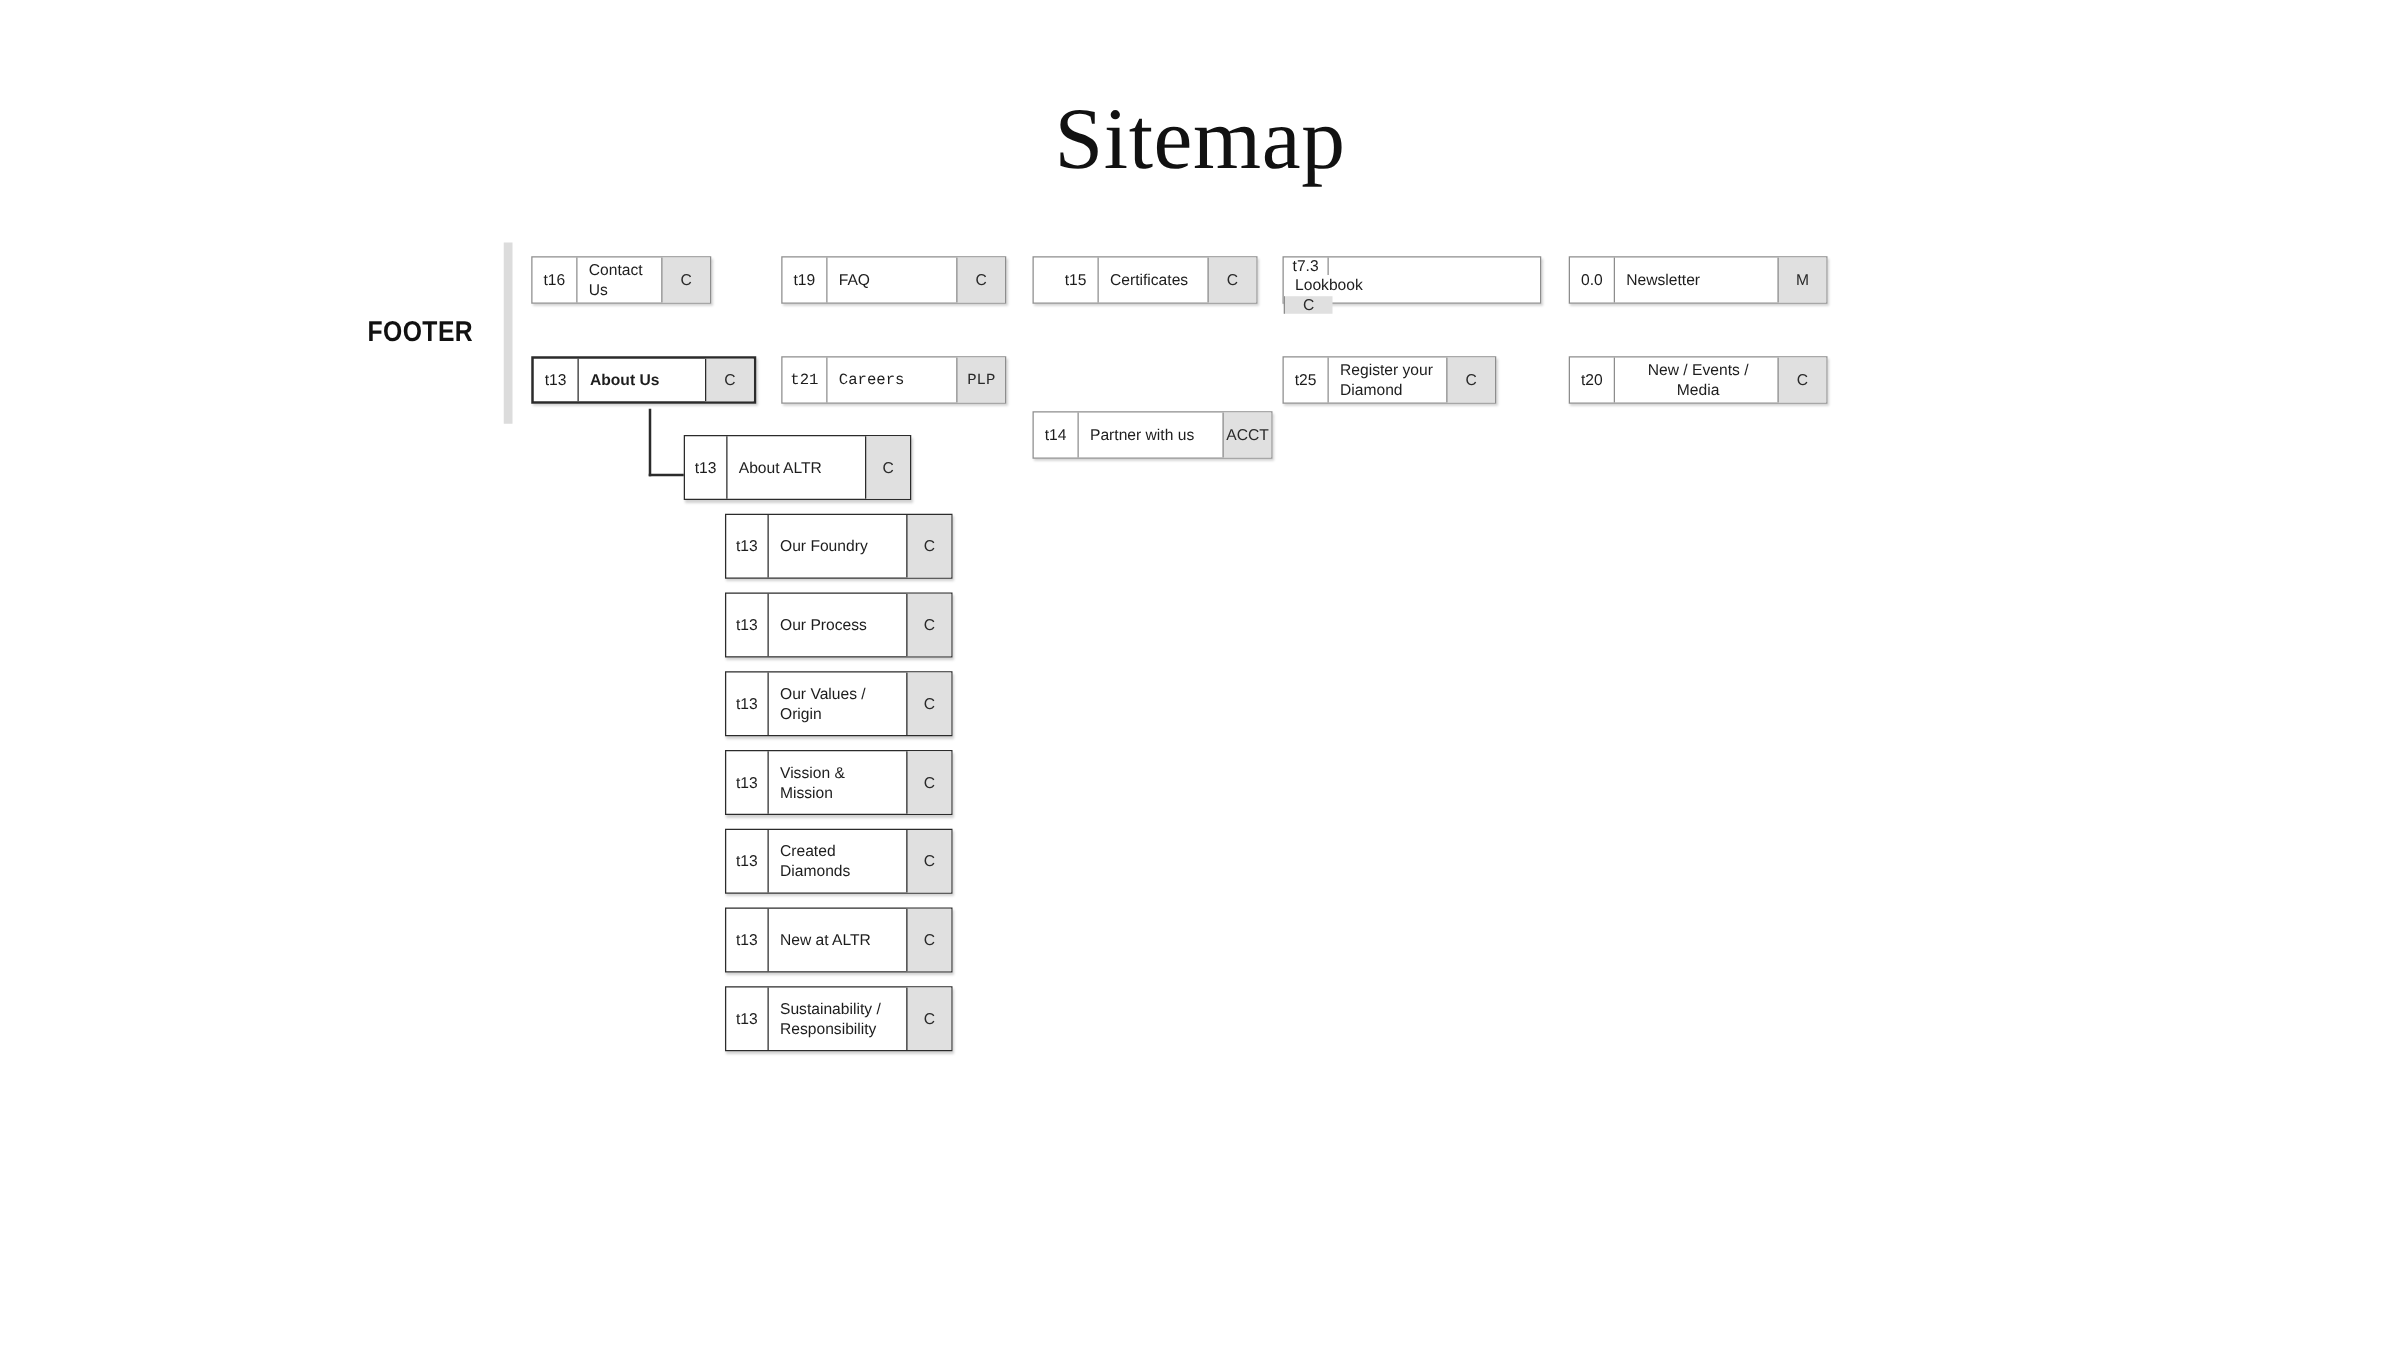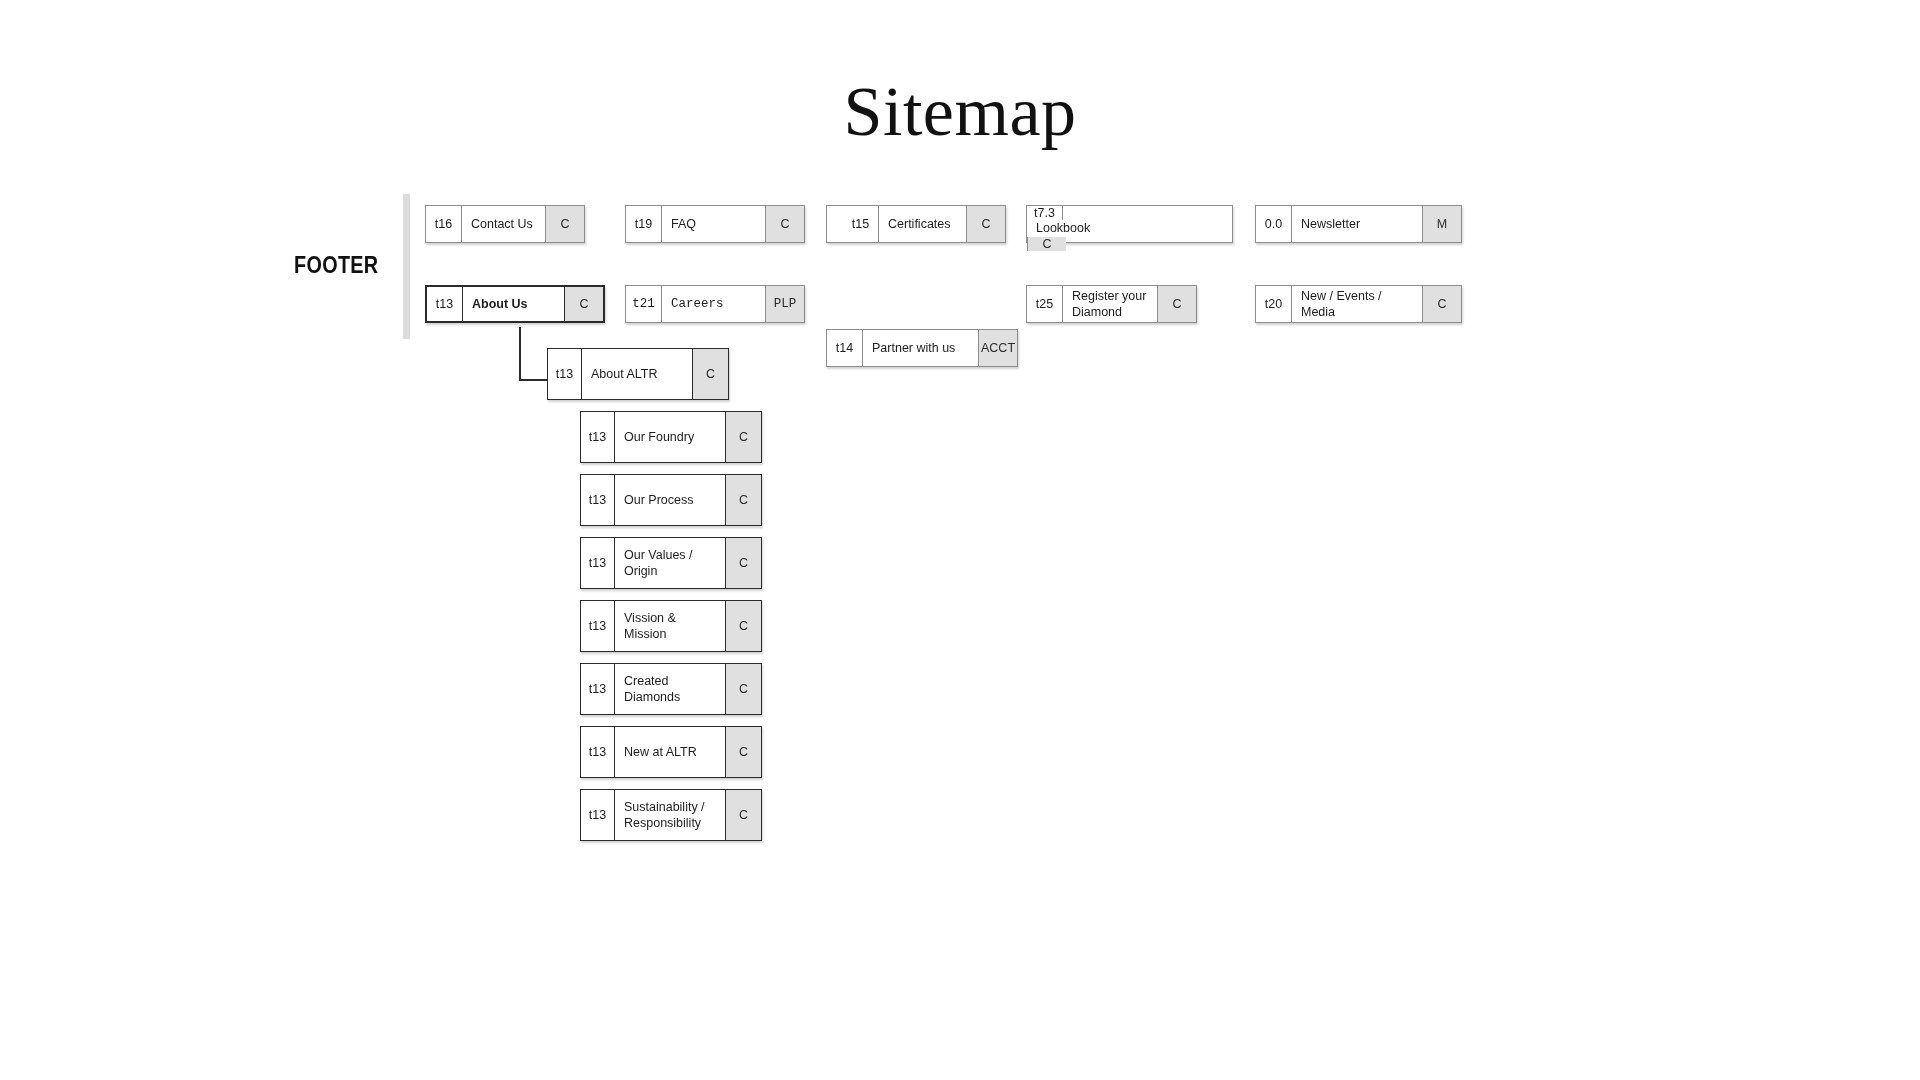--- a/index.html
+++ b/index.html
@@ -142,21 +142,21 @@
 </style>
 </head>
 <body>
 
 <div class="title">Sitemap</div>
 
 <div class="section-label">FOOTER</div>
 <div class="section-bar"></div>
 
 <div id="footer-layer">
-    <div class="node footer-node" style="left: 425px; top: 205px; width: 160px;">
+    <div class="node footer-node" style="left: 425px; top: 205px; width: 144px;">
       <div class="id">t16</div>
       <div class="label">Contact Us</div>
       <div class="type">C</div>
     </div>
     <div class="node footer-node" style="left: 625px; top: 205px; width: 180px;">
       <div class="id">t19</div>
       <div class="label">FAQ</div>
       <div class="type">C</div>
     </div>
     <div class="node footer-node" style="left: 826px; top: 205px; width: 180px; padding-left: 16px;">
@@ -187,21 +187,21 @@
     <div class="node footer-node" style="left: 826px; top: 285px; width: 192px; margin-top: 44px;">
       <div class="id">t14</div>
       <div class="label">Partner with us</div>
       <div class="type">ACCT</div>
     </div>
     <div class="node footer-node" style="left: 1026px; top: 285px; width: 171px;">
       <div class="id">t25</div>
       <div class="label">Register your Diamond</div>
       <div class="type">C</div>
     </div>
-    <div class="node footer-node" style="left: 1255px; top: 285px; width: 207px;">
+    <div class="node footer-node" style="left: 1255px; top: 285px; width: 207px; text-align: center;">
       <div class="id">t20</div>
       <div class="label">New / Events / Media</div>
       <div class="type">C</div>
     </div>
   </div>
 
 <div class="connector">
   <div class="v" style="left:519px; top:327px; height:54px;"></div>
   <div class="h" style="left:519px; top:379.4px; width:34px;"></div>
 </div>

